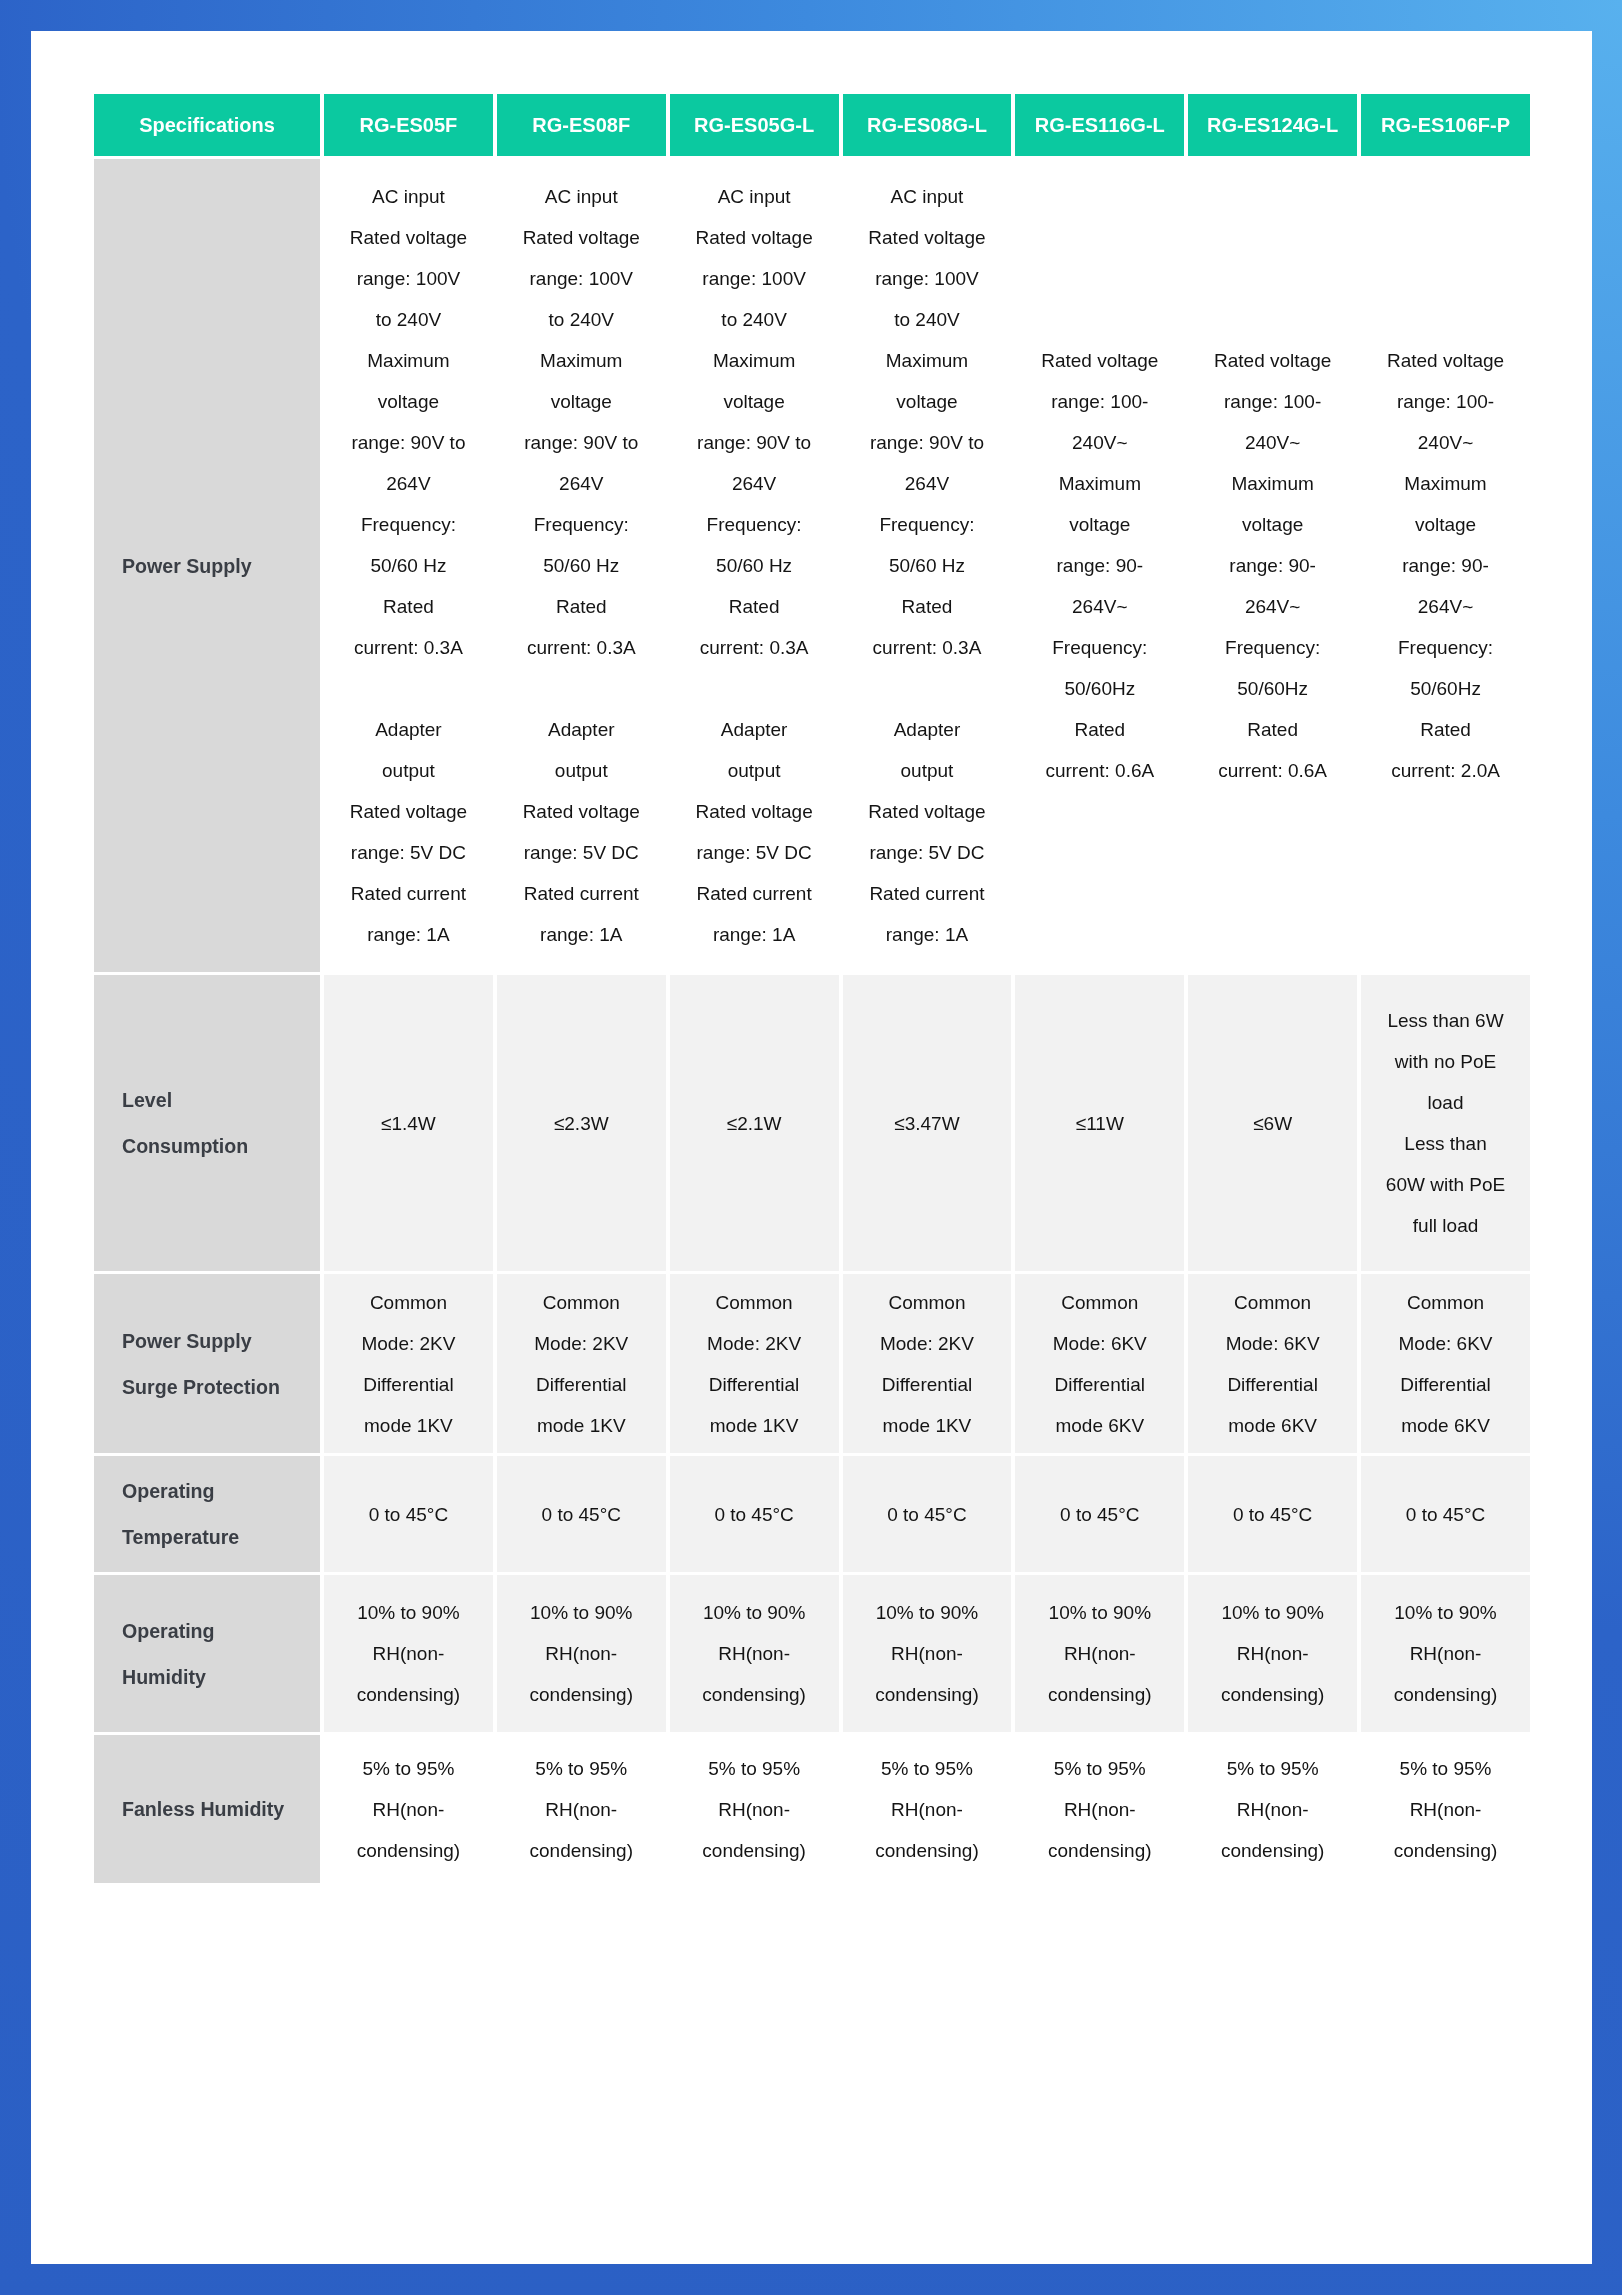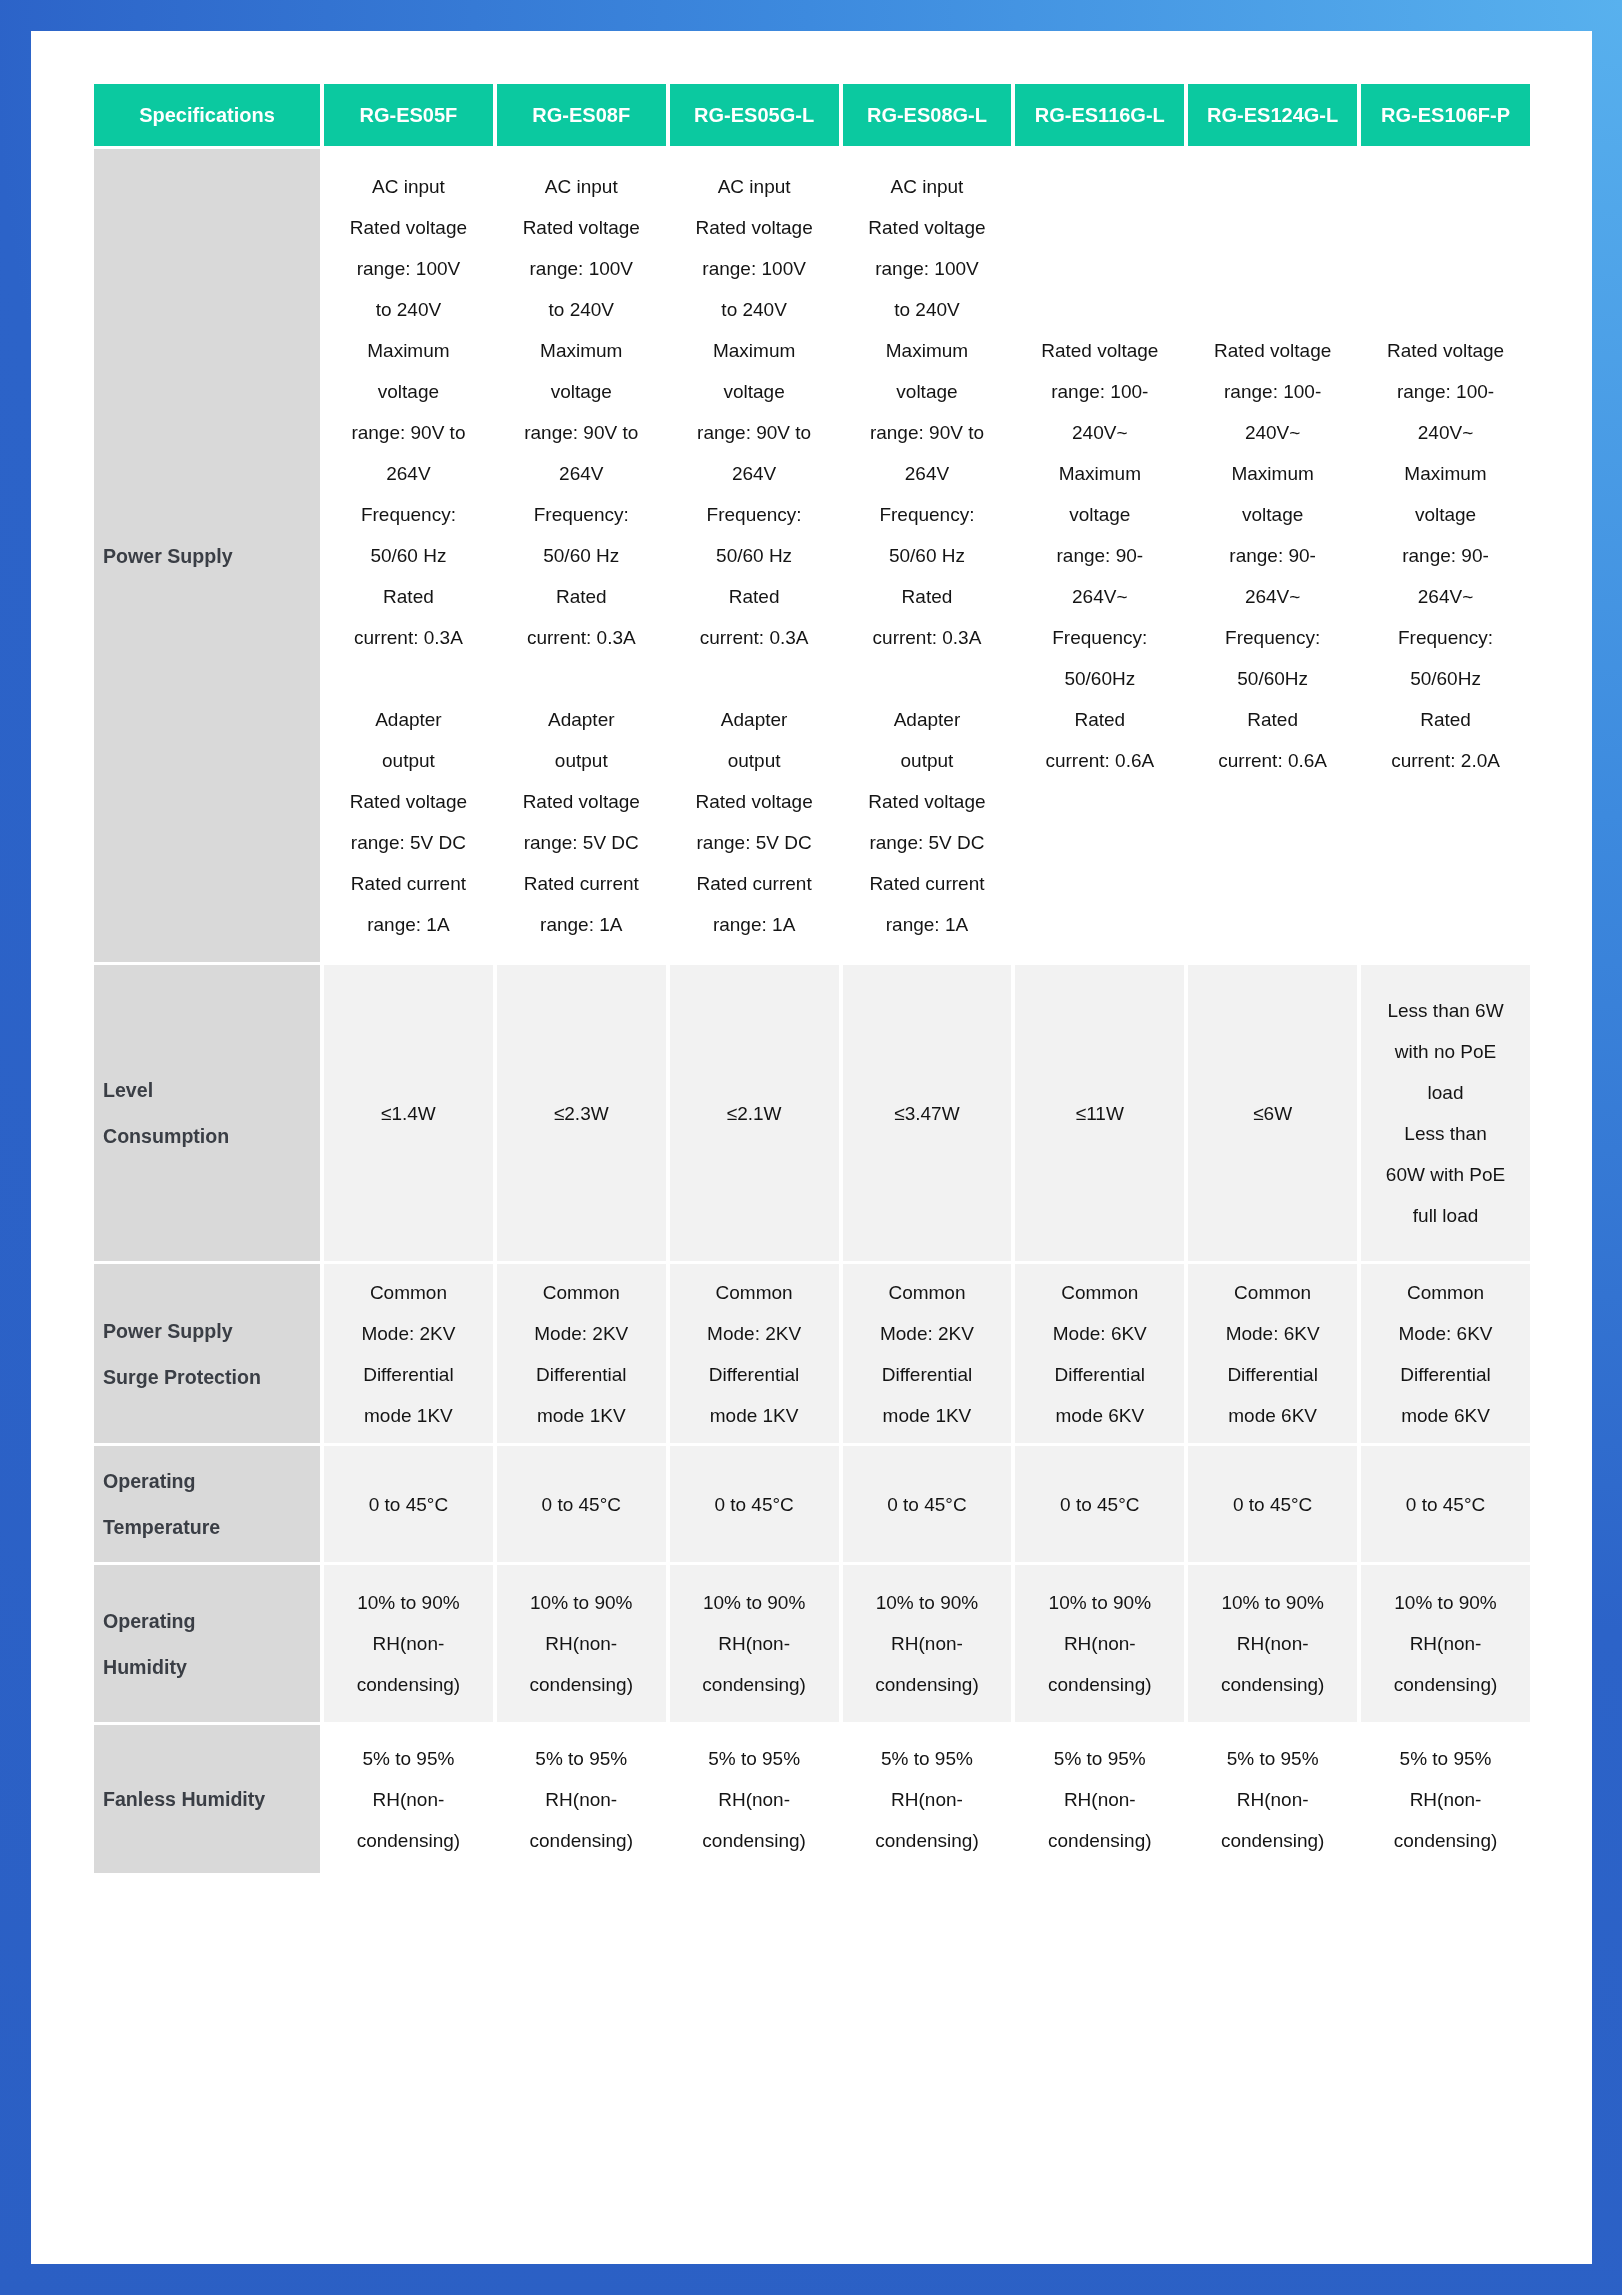--- a/index.html
+++ b/index.html
@@ -18,21 +18,21 @@
     overflow:hidden;
   }
   .content{
     position:absolute;
     left:31px;top:31px;right:31px;bottom:31px;
     background:#ffffff;
   }
   .table-wrap{
     position:absolute;
     left:59px;   
-    top:50px;    
+    top:60px;    
     width:1444px;
   }
   table{
     width:100%;
     border-collapse:separate;
     border-spacing:4.6px 3.9px;
     table-layout:fixed;
   }
   th{
     background:var(--header-bg);
@@ -48,21 +48,21 @@
     vertical-align:middle;
     padding:6.5px 5.2px;
   }
   td.lab{
     background:var(--label-bg);
     color:var(--label-text);
     font-size:19.6px;
     font-weight:bold;
     line-height:46px;
     text-align:left;
-    padding-left:9px;
+    padding-left:28px;
     white-space:pre-line;
   }
   td.val{
     background:#ffffff;
     color:var(--text);
     font-size:19px;
     line-height:41px;
     text-align:center;
     white-space:pre-line;
   }

